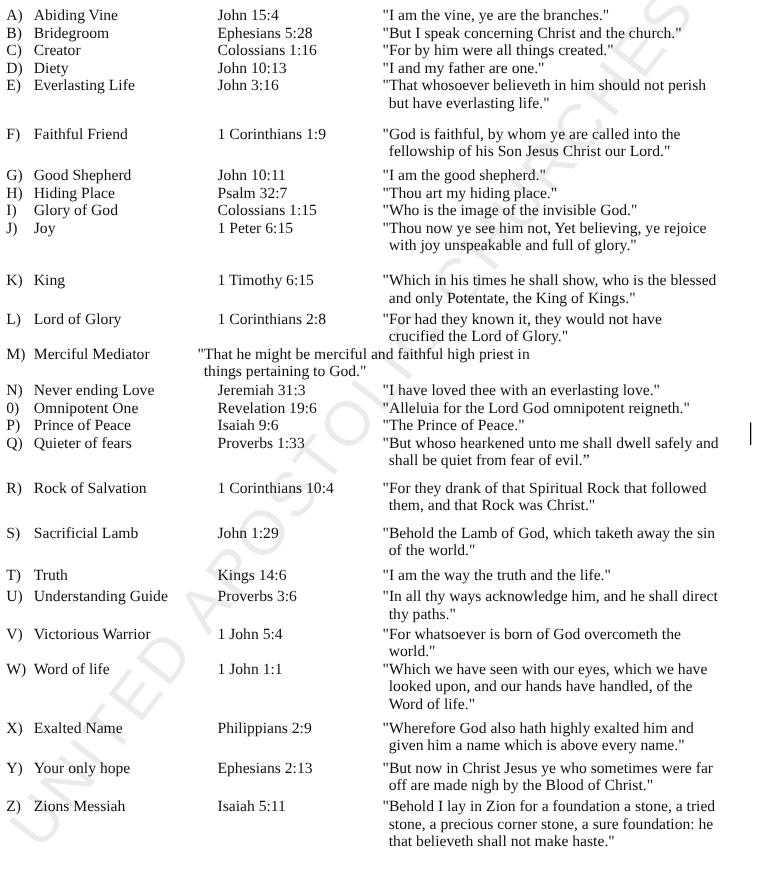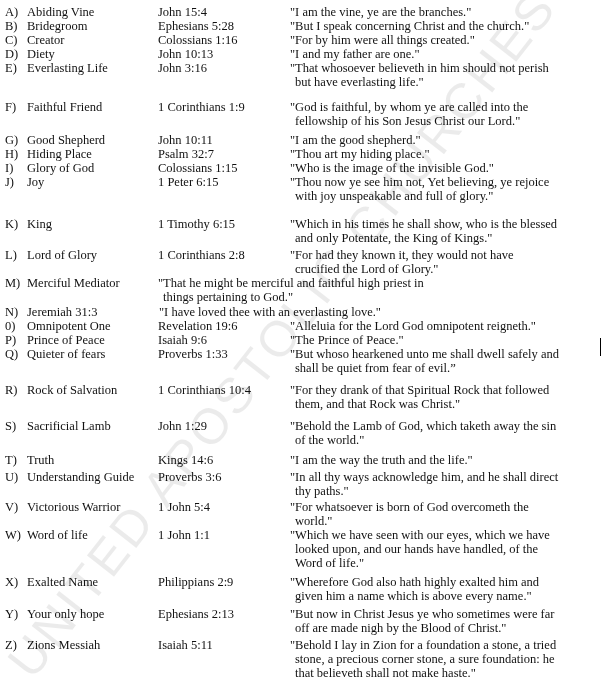--- a/index.html
+++ b/index.html
@@ -33,21 +33,21 @@
   .content {
     position: absolute;
     left: 5px;
     top: 5px;
     right: 0;
     z-index: 1;
   }
   .entry { display: flex; align-items: flex-start; }
   .col-letter { width: 22px; flex: none; white-space: nowrap; }
   .col-name   { width: 131px; flex: none; white-space: nowrap; font-family: Liberation Serif, serif; }
-  .col-ref    { width: 132px; flex: none; white-space: nowrap; }
+  .col-ref    { width: 132px; flex: none; white-space: nowrap; margin-left: 16px; }
   .col-quote  { flex: none; white-space: pre; padding-left: 5px; text-indent: -5px; }
   .cursor-bar {
     position: absolute;
     left: 600px;
     top: 338px;
     width: 1px;
     height: 18px;
     background: #000000;
     z-index: 2;
   }
@@ -137,20 +137,21 @@
 crucified the Lord of Glory."</span>
     </div>
       <div class="entry">
       <span class="col-letter">M)</span>
       <span class="col-name">Merciful Mediator</span>
       <span class="col-quote">"That he might be merciful and faithful high priest in
 things pertaining to God."</span>
     </div>
       <div class="entry" style="margin-top: 1px;">
       <span class="col-letter">N)</span>
+      <span class="col-name">Never ending Love</span>
       <span class="col-ref">Jeremiah 31:3</span>
       <span class="col-quote">"I have loved thee with an everlasting love."</span>
     </div>
       <div class="entry">
       <span class="col-letter">0)</span>
       <span class="col-name">Omnipotent One</span>
       <span class="col-ref">Revelation 19:6</span>
       <span class="col-quote">"Alleluia for the Lord God omnipotent reigneth."</span>
     </div>
       <div class="entry">

